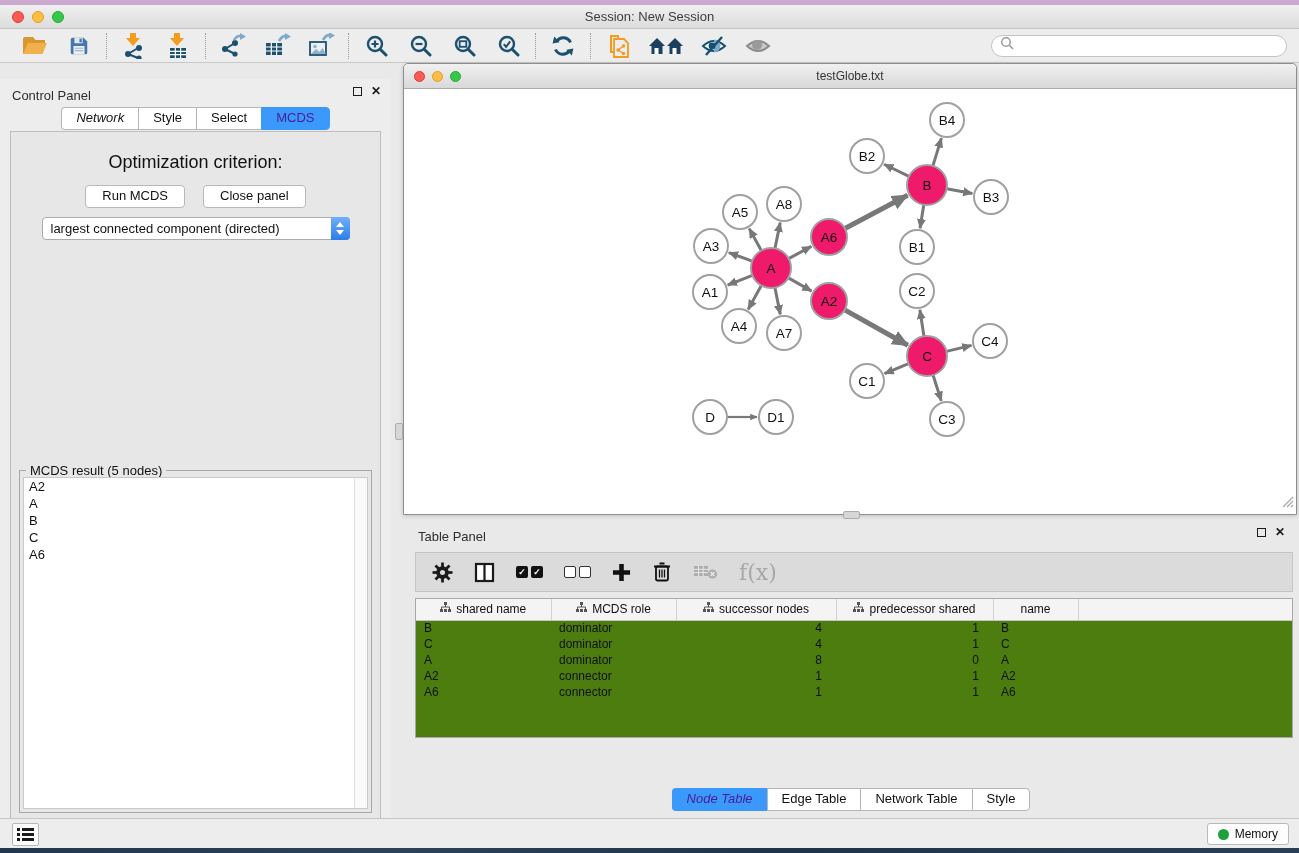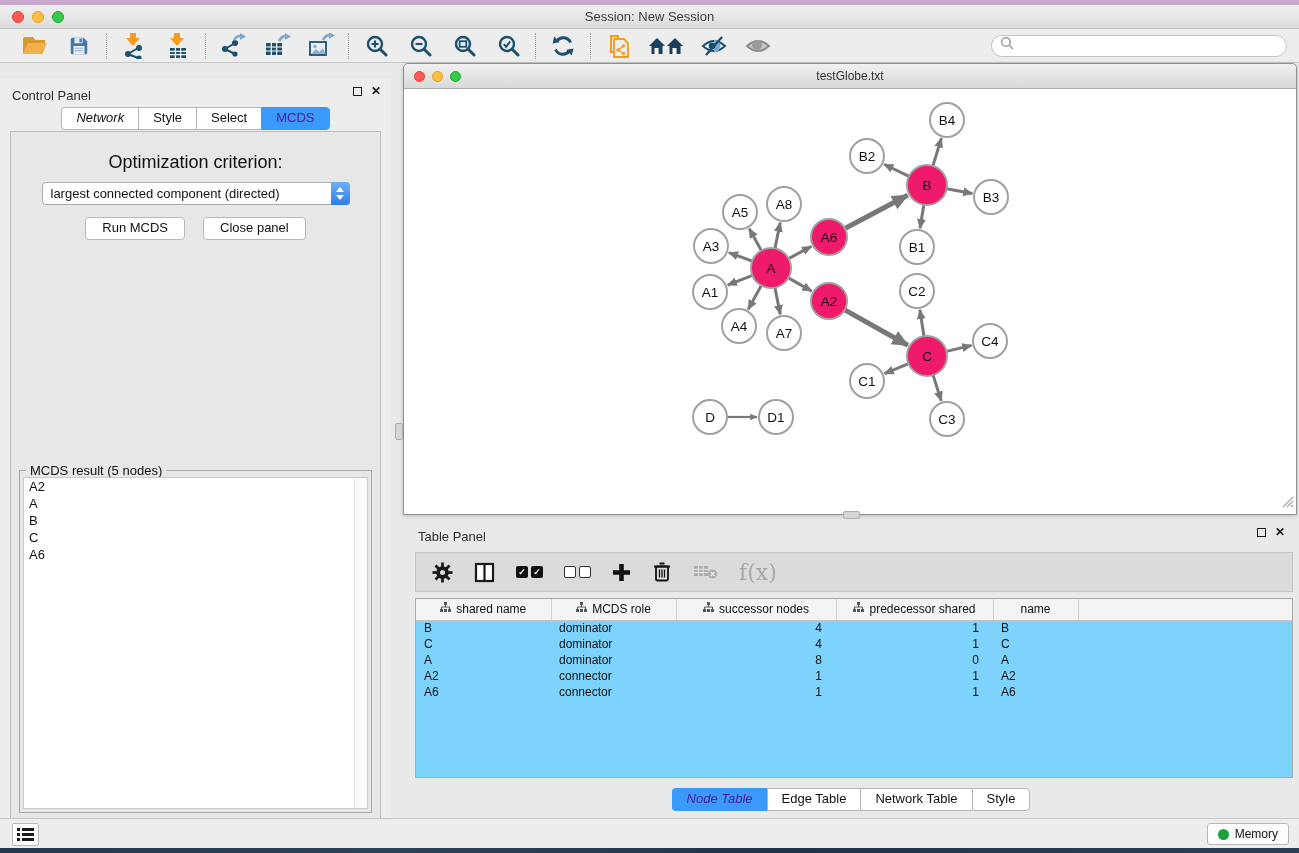--- a/index.html
+++ b/index.html
@@ -95,22 +95,22 @@
   #tp-toolbar { position:absolute; left:12px; top:32px; width:878px; height:40px;
     background:#DBDBDB; border:1px solid #C6C6C6; display:flex; align-items:center;
     gap:21px; padding-left:16px; }
   .tp-icon { display:flex; align-items:center; justify-content:center; }
   .chk-pair { display:flex; gap:3px; }
   .chk-on { width:12px; height:12px; background:#111; border-radius:2px; color:#FFF;
     font-size:9px; display:flex; align-items:center; justify-content:center; font-weight:bold; }
   .chk-off { width:12px; height:12px; background:#FFF; border:1.6px solid #333; border-radius:2px; }
   #fx-label { font-family:"DejaVu Serif", serif; font-size:22px; color:#A8A8A8; }
 
-  #node-table-box { position:absolute; left:12px; top:78px; width:878px; height:180px;
-    background:#7dd3fc; border:1px solid #A9A9A9; }
+  #node-table-box { position:absolute; left:12px; top:78px; width:878px; height:140px;
+    background:#4d7c0f; border:1px solid #A9A9A9; }
   table { border-collapse:collapse; width:100%; table-layout:fixed; }
   th { background:#F4F4F4; border-right:1px solid #D2D2D2; border-bottom:1px solid #C6C6C6;
     height:21px; font-size:12px; font-weight:normal; color:#111; text-align:center; position:relative; }
   th .th-inner { display:flex; align-items:center; justify-content:center; gap:5px; }
   th:last-child { border-right:none; }
   td { font-size:12px; color:#111; height:16px; padding:0 8px; white-space:nowrap;
     overflow:hidden; }
   td.num { text-align:right; padding-right:14px; }
 
   #tp-tabs { position:absolute; left:0; right:0; top:268px; display:flex; justify-content:center; }
@@ -313,30 +313,30 @@
     </span>
   </div>
   <div class="tabset" id="cp-tabs">
       <span class="tab">Network</span>
       <span class="tab">Style</span>
       <span class="tab">Select</span>
       <span class="tab selected">MCDS</span>
     </div>
   <div id="cp-body">
     <div id="opt-label">Optimization criterion:</div>
+    <div id="cp-buttons">
+      <button class="btn">Run MCDS</button>
+      <button class="btn">Close panel</button>
+    </div>
     <div id="criterion-select">
       <span class="val">largest connected component (directed)</span>
       <span class="stepper">
         <span class="tri-up"></span>
           <span class="tri-down"></span>
       </span>
-    </div>
-    <div id="cp-buttons">
-      <button class="btn">Run MCDS</button>
-      <button class="btn">Close panel</button>
     </div>
     <div id="mcds-fieldset">
       <span id="mcds-legend">MCDS result (5 nodes)</span>
       <div id="mcds-list">
         <div id="mcds-items">
             <div class="list-item">A2</div>
             <div class="list-item">A</div>
             <div class="list-item">B</div>
             <div class="list-item">C</div>
             <div class="list-item">A6</div>

